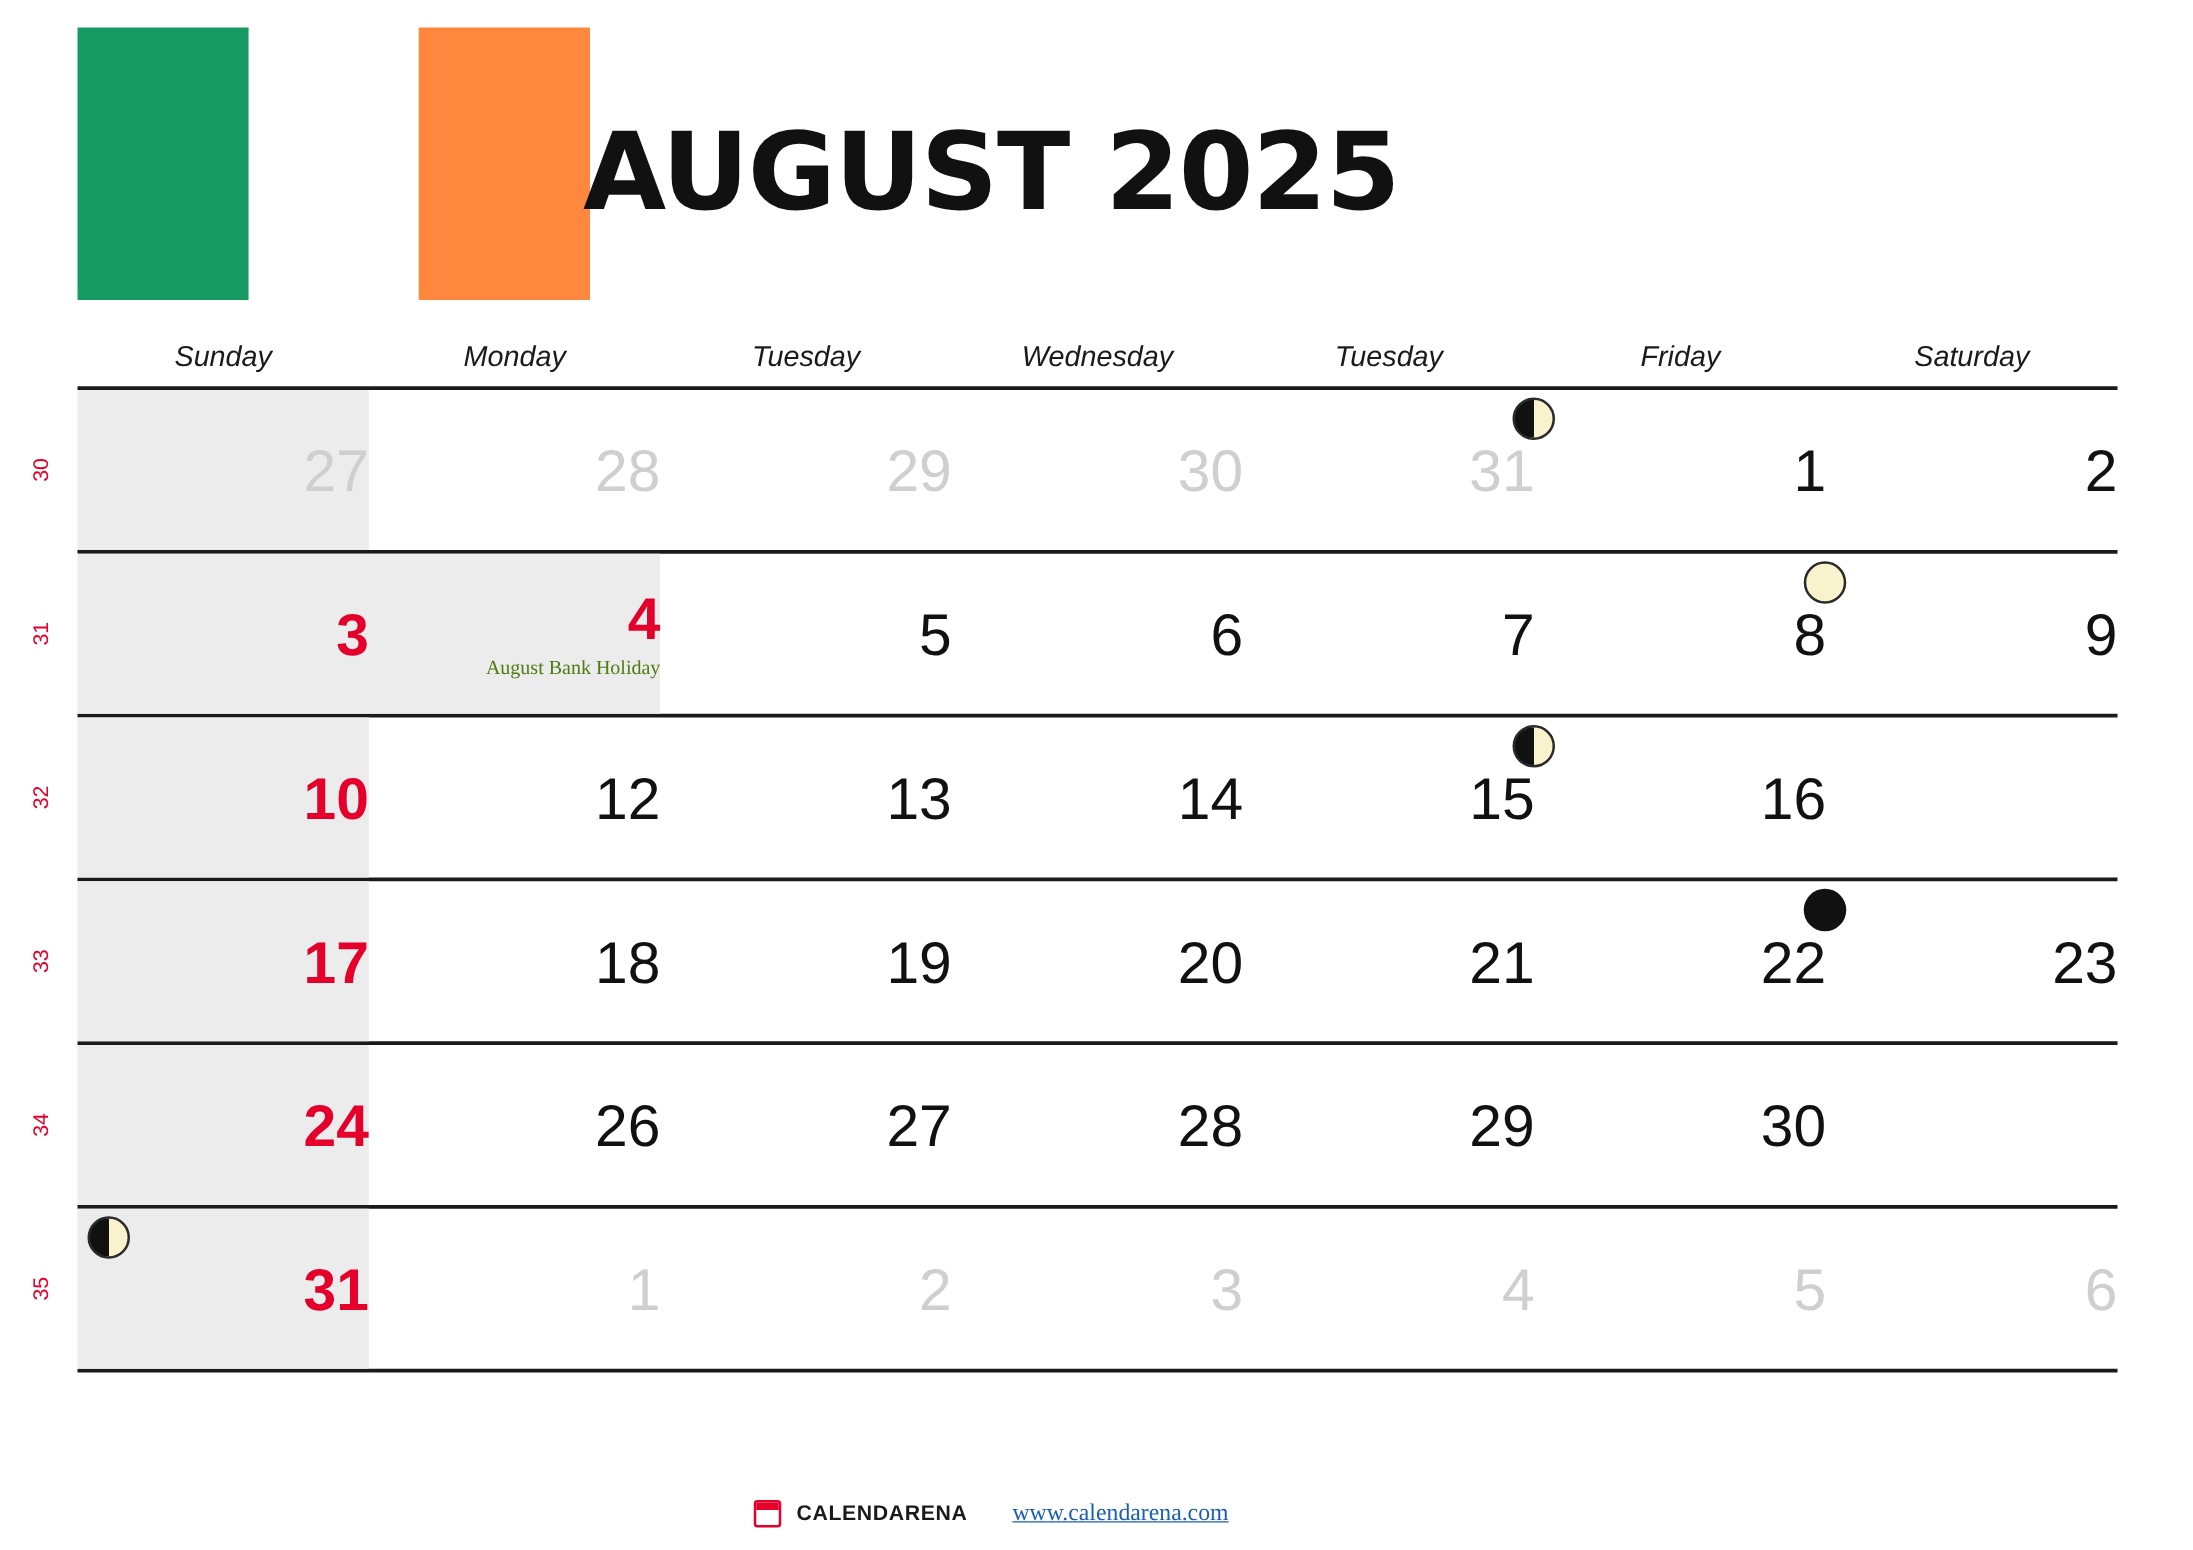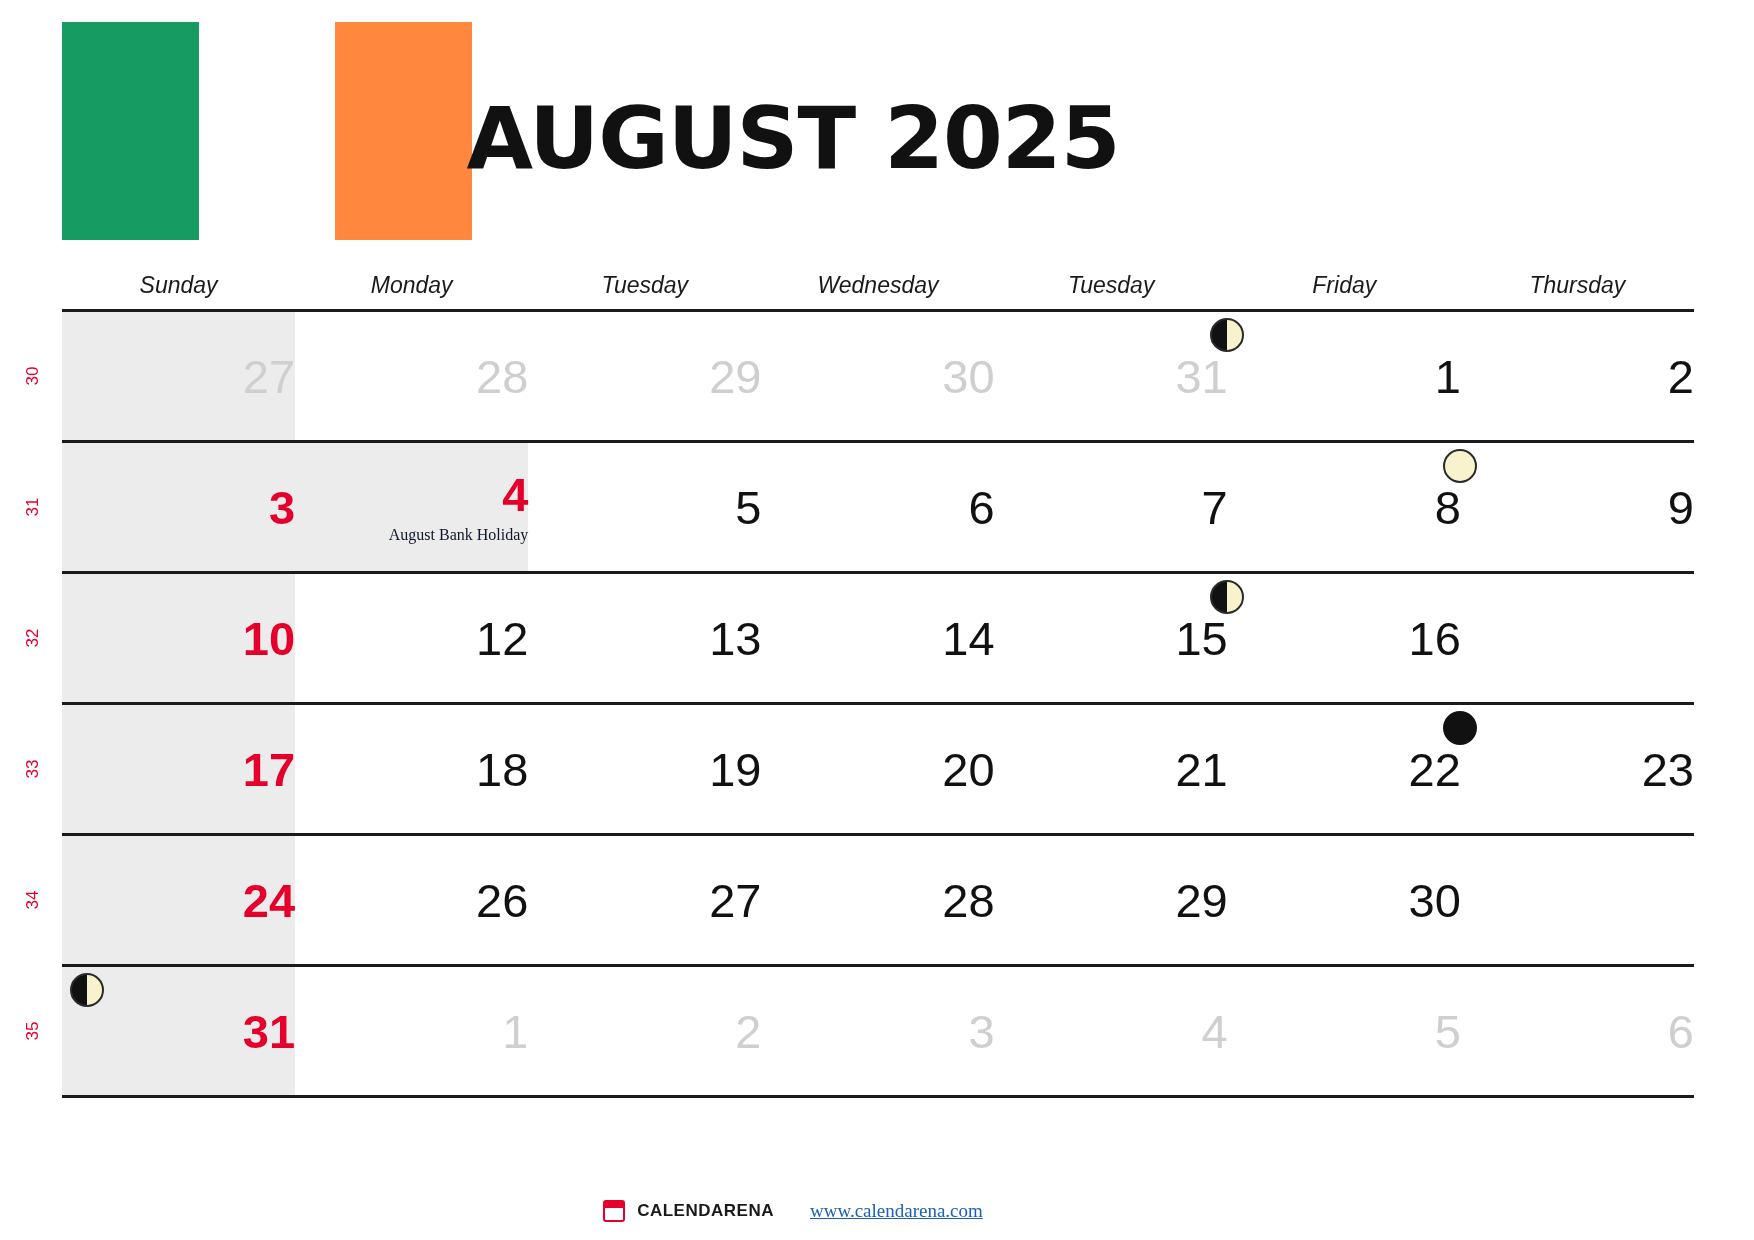--- a/index.html
+++ b/index.html
@@ -90,21 +90,21 @@
     color: #111111;
     line-height: 1;
     font-family: "Liberation Sans", sans-serif;
   }
   .daynum.sun { color: #e4002b; font-weight: bold; }
   .daynum.holiday { color: #e4002b; font-weight: bold; }
   .daynum.muted { color: #cfcfcf; }
   .holiday-label {
     margin-top: 8px;
     font-size: 16px;
-    color: #0f172a;
+    color: #4d7c0f;
     font-family: "Liberation Serif", serif;
     text-align: center;
     line-height: 1.1;
   }
 
   
   .weeknum {
     position: absolute;
     left: -38px;
     top: 50%;
@@ -192,21 +192,21 @@
   </div>
 
   <div class="cal">
     <div class="weekhead">
       <div>Sunday</div>
       <div>Monday</div>
       <div>Tuesday</div>
       <div>Wednesday</div>
       <div>Tuesday</div>
       <div>Friday</div>
-      <div>Thursday</div>
+      <div>Saturday</div>
     </div>
     <div id="weeks-container">
         <div class="row">
           <div class="weeknum">30</div>
           <div class="cell weekend-bg">
             <div class="daynum muted">27</div>
           </div>
           <div class="cell">
             <div class="daynum muted">28</div>
           </div>

